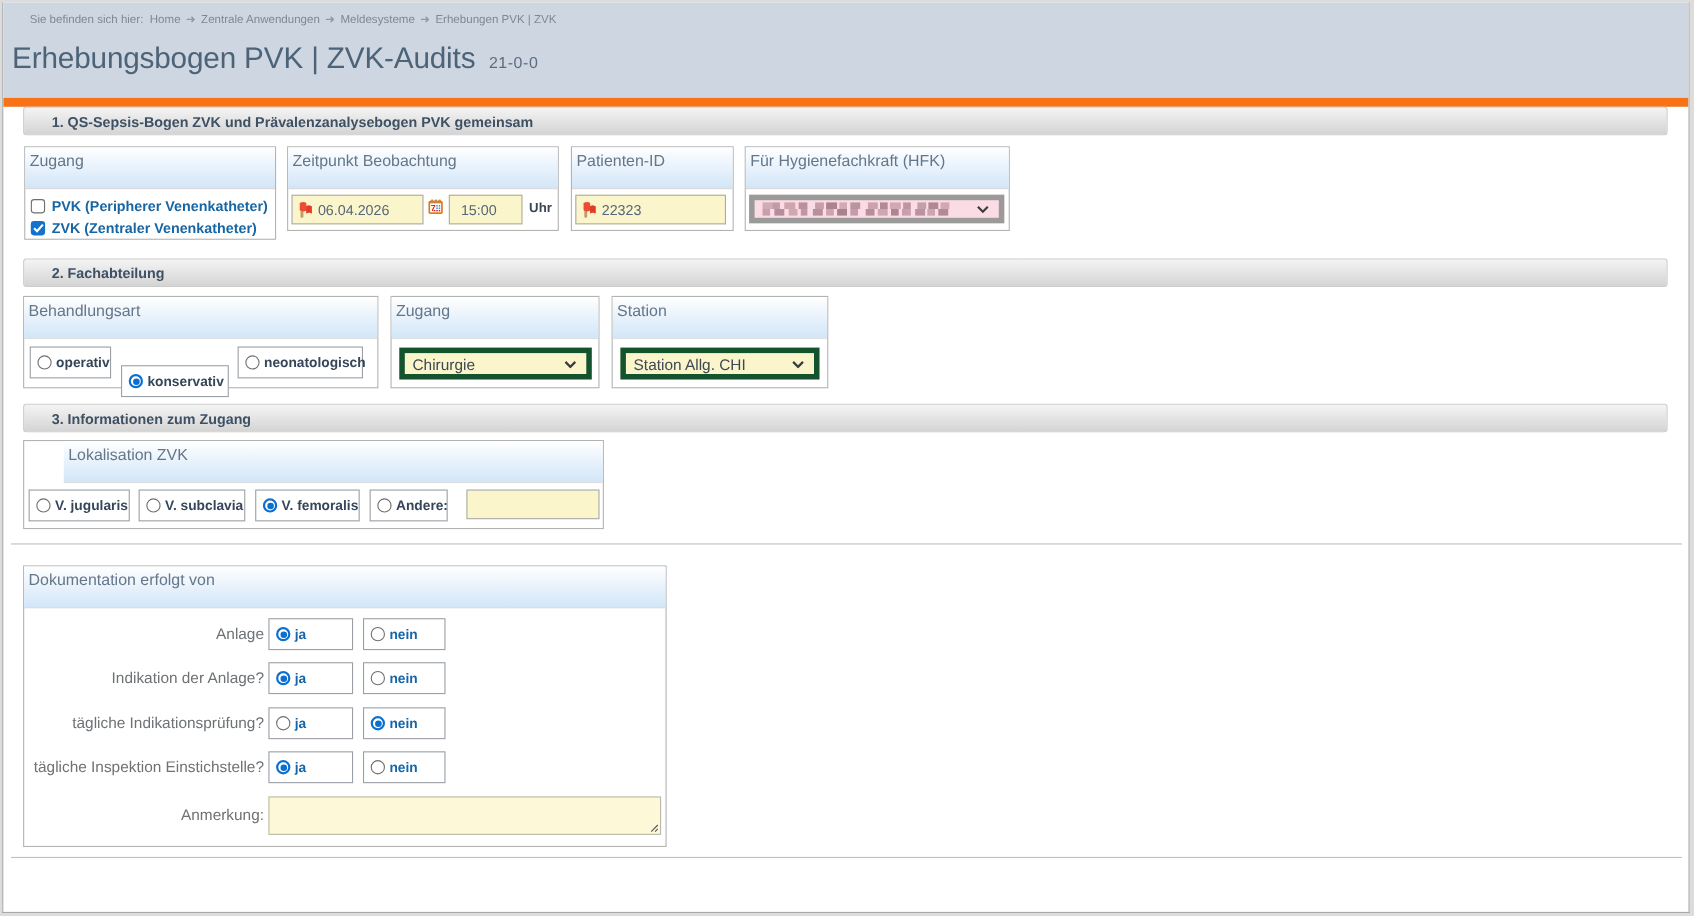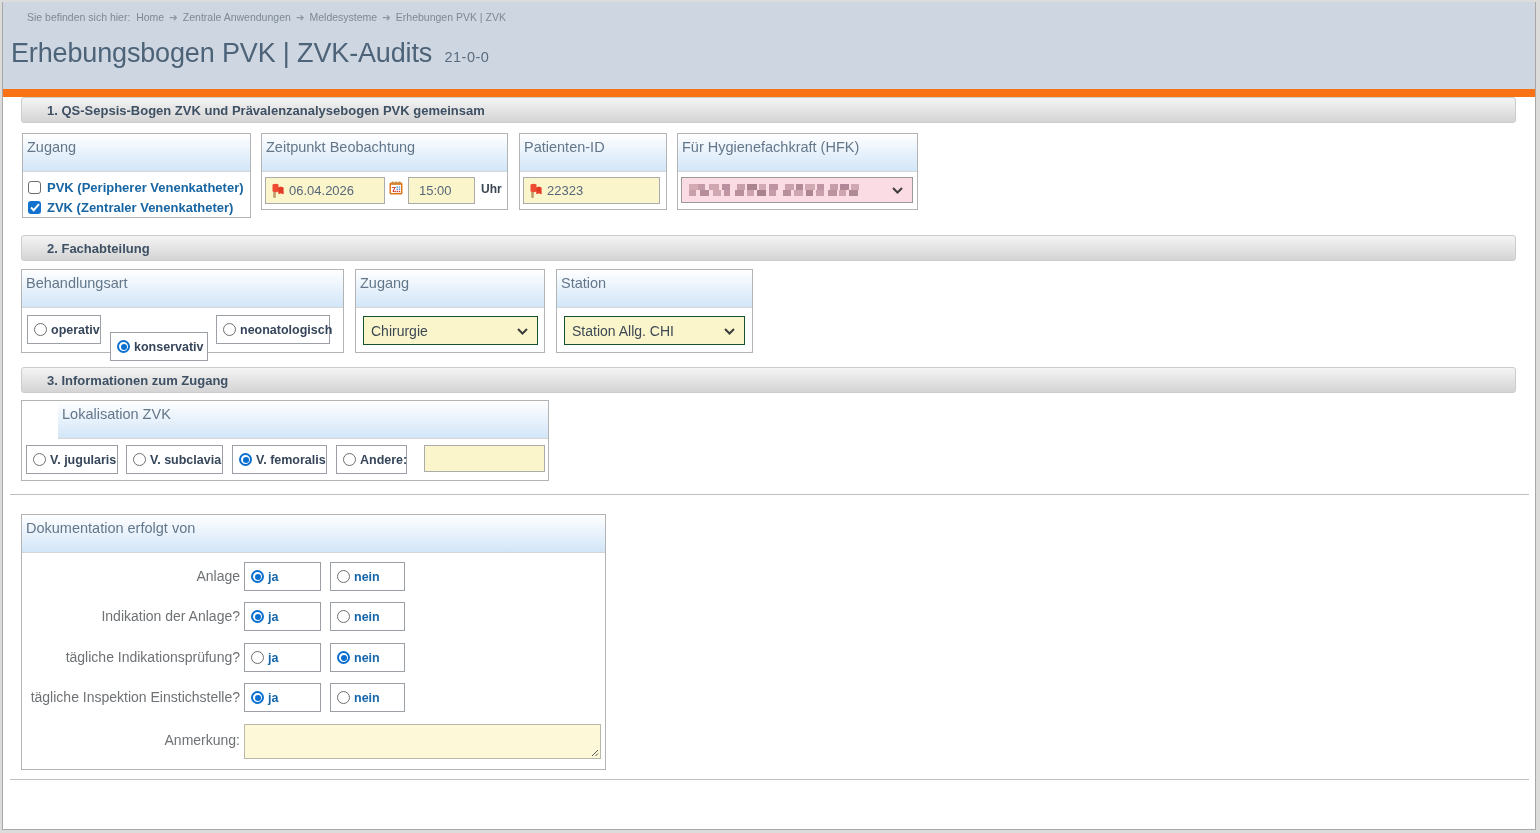--- a/index.html
+++ b/index.html
@@ -30,21 +30,21 @@
 .rad.on::after { content:""; position:absolute; left:1.5px; top:1.5px; width:6px; height:6px; border-radius:50%; background:#0b6fd0; }
 
 .cb { position:absolute; width:13px; height:13px; border:1.5px solid #6d6d6d; border-radius:3px; background:#fff; }
 .cblbl { position:absolute; font-weight:bold; font-size:13px; color:#1766a3; white-space:nowrap; }
 .cb.on { border:none; background:#1272ce; }
 .cb.on svg { position:absolute; left:1.5px; top:2px; }
 
 .inp { position:absolute; height:27px; background:#fbf5cc; border:1px solid #ababab; font-size:13px;
   color:#57677a; display:flex; align-items:center; white-space:nowrap; }
 
-.sel { position:absolute; height:29px; background:#fbf5cc; border:1px solid #14532d; font-size:14px;
+.sel { position:absolute; height:29px; background:#fbf5cc; border:5px solid #14532d; font-size:14px;
   color:#3c4854; display:flex; align-items:center; padding-left:7px; white-space:nowrap; }
 .sel svg.chev { position:absolute; right:9px; top:50%; margin-top:-3px; }
 .flag { flex:0 0 auto; margin-left:4px; margin-right:5px; }
 .doklbl { position:absolute; font-size:14px; color:#6e7275; text-align:right; width:215px; height:29px; line-height:29px; white-space:nowrap; }
 .hr { position:absolute; left:7px; width:1519px; height:1px; background:#bfbfbf; }
 </style>
 </head>
 <body>
 <div id="page">
   <div id="hdr">

